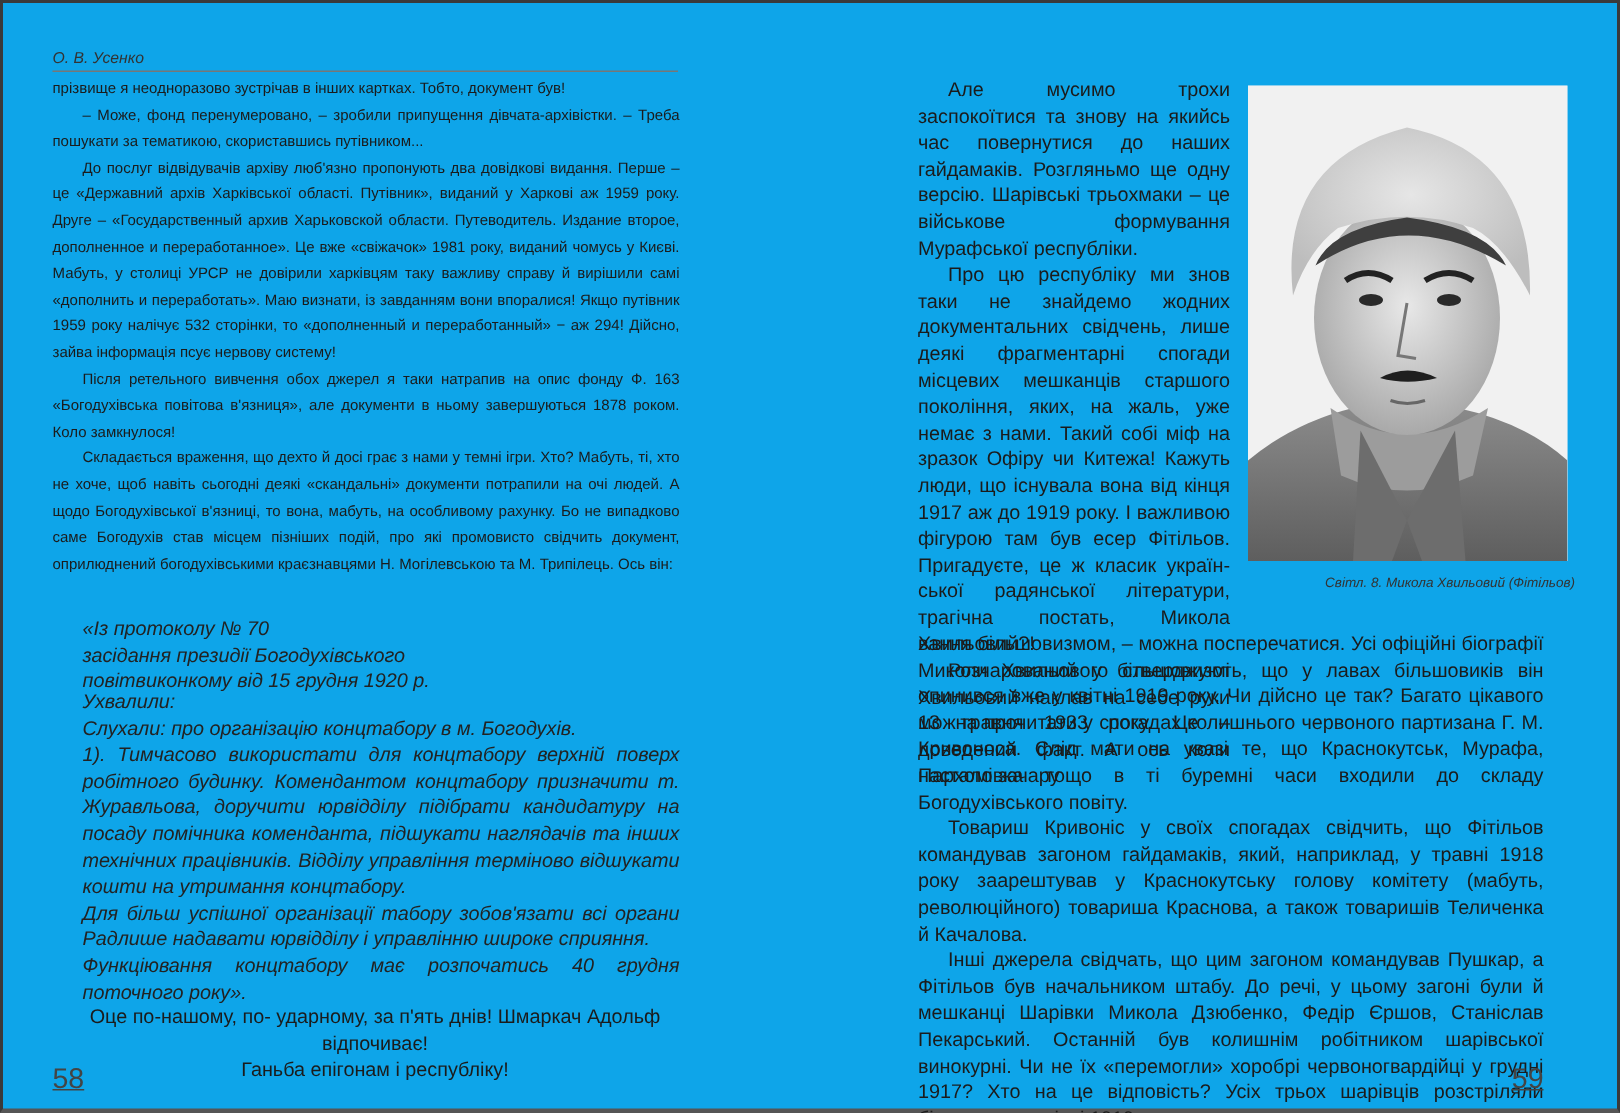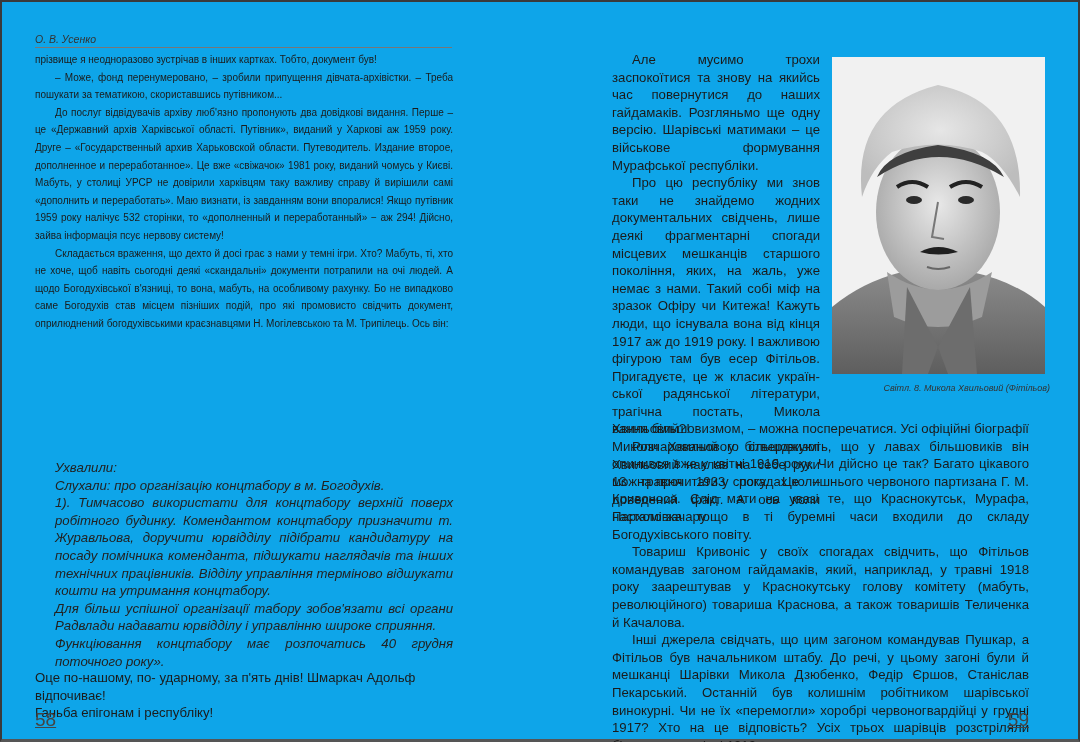--- a/index.html
+++ b/index.html
@@ -39,21 +39,21 @@
   p { margin: 0; }
   .indent { text-indent: 20px; }
   .quote {
     position: absolute; left: 53px; width: 398px; font-style: italic;
     font-size: 13.2px; line-height: 17.6px; text-align: justify; color: #222;
   }
   .quote.q1 { top: 408px; text-align: left; }
   .quote.q2 { top: 457px; }
   .closing {
     position: absolute; left: 33px; top: 667px; width: 430px;
-    font-size: 13.2px; line-height: 17.6px; color: #1b1b1b;
+    font-size: 13.2px; line-height: 17.6px; color: #1b1b1b; text-align: center;
   }
   .page-num { position: absolute; font-size: 19px; color: #444; top: 707px; text-decoration: underline; }
   .page.left .page-num { left: 33px; }
   .page.right .page-num { right: 53px; }
 
   .page.right .col-text {
     position: absolute; left: 70px; top: 49px; width: 208px;
     font-size: 13.2px; line-height: 17.6px; text-align: justify; color: #1b1b1b;
   }
   .page.right .full-text {
@@ -74,44 +74,50 @@
 
 <div class="spread">
 
   <div class="page left">
     <div class="run-head">О. В. Усенко</div>
 
     <div class="body-text">
       <p>прізвище я неодноразово зустрічав в інших картках. Тобто, документ був!</p>
       <p class="indent">– Може, фонд перенумеровано, – зробили припущення дівчата-архі­вістки. – Треба пошукати за тематикою, скориставшись путівником...</p>
       <p class="indent">До послуг відвідувачів архіву люб'язно пропонують два довідкові видан­ня. Перше – це «Державний архів Харківської області. Путівник», виданий у Харкові аж 1959 року. Друге – «Государственный архив Харьковской области. Путеводитель. Издание второе, дополненное и переработанное». Це вже «свіжачок» 1981 року, виданий чомусь у Києві. Мабуть, у столиці УРСР не довірили харківцям таку важливу справу й вирішили самі «допол­нить и переработать». Маю визнати, із завданням вони впоралися! Якщо путівник 1959 року налічує 532 сторінки, то «дополненный и переработан­ный» − аж 294! Дійсно, зайва інформація псує нервову систему!</p>
+      <p class="indent">Після ретельного вивчення обох джерел я таки натрапив на опис фонду Ф. 163 «Богодухівська повітова в'язниця», але документи в ньому завер­шуються 1878 роком. Коло замкнулося!</p>
       <p class="indent">Складається враження, що дехто й досі грає з нами у темні ігри. Хто? Мабуть, ті, хто не хоче, щоб навіть сьогодні деякі «скандальні» документи потрапили на очі людей. А щодо Богодухівської в'язниці, то вона, мабуть, на особливому рахунку. Бо не випадково саме Богодухів став місцем піз­ніших подій, про які промовисто свідчить документ, оприлюднений богоду­хівськими краєзнавцями Н. Могілевською та М. Трипілець. Ось він:</p>
     </div>
 
+    <div class="quote q1">
+      <p>«Із протоколу № 70</p>
+      <p>засідання президії Богодухівського</p>
+      <p>повітвиконкому від 15 грудня 1920 р.</p>
+    </div>
 
     <div class="quote q2">
       <p>Ухвалили:</p>
       <p>Слухали: про організацію концтабору в м. Богодухів.</p>
       <p>1). Тимчасово використати для концтабору верхній поверх робітно­го будинку. Комендантом концтабору призначити т. Журавльова, доручити юрвідділу підібрати кандидатуру на посаду помічника коменданта, підшукати наглядачів та інших технічних працівників. Відділу управління терміново відшукати кошти на утримання конц­табору.</p>
-      <p>Для більш успішної організації табору зобов'язати всі органи Рад­влади надавати юрвідділу і управлінню широке сприяння.</p>
+      <p>Для більш успішної організації табору зобов'язати всі органи Рад­лише надавати юрвідділу і управлінню широке сприяння.</p>
       <p>Функціювання концтабору має розпочатись 40 грудня поточного року».</p>
     </div>
 
     <div class="closing">
       <p>Оце по-нашому, по- ударному, за п'ять днів! Шмаркач Адольф відпочиває!</p>
       <p>Ганьба епігонам і республіку!</p>
     </div>
 
     <div class="page-num">58</div>
   </div>
 
   <div class="page right">
 
     <div class="col-text">
-      <p class="indent">Але мусимо трохи заспокоїтися та знову на якийсь час повернутися до наших гайдамаків. Розгляньмо ще одну версію. Шарівські мати­маки – це військове формування Мурафської республіки.</p>
+      <p class="indent">Але мусимо трохи заспокоїтися та знову на якийсь час повернутися до наших гайдамаків. Розгляньмо ще одну версію. Шарівські трьох­маки – це військове формування Мурафської республіки.</p>
       <p class="indent">Про цю республіку ми знов таки не знайдемо жодних документаль­них свідчень, лише деякі фрагмен­тарні спогади місцевих мешканців старшого покоління, яких, на жаль, уже немає з нами. Такий собі міф на зразок Офіру чи Китежа! Кажуть люди, що існувала вона від кінця 1917 аж до 1919 року. І важливою фігурою там був есер Фітільов. Пригадуєте, це ж класик україн­ської радянської літератури, трагіч­на постать, Микола Хвильовий?!</p>
       <p class="indent">Розчарований у більшовизмі Хвильовий наклав на себе руки 13 травня 1933 року. Це – доведений факт. А ось коли настало зачару­</p>
     </div>
 
     <div class="photo">
       <svg width="213" height="317" viewBox="0 0 213 317">
         <defs>
           <radialGradient id="hatG" cx="50%" cy="40%" r="60%">
             <stop offset="0%" stop-color="#e6e6e6"></stop>
             <stop offset="100%" stop-color="#bdbdbd"></stop>

